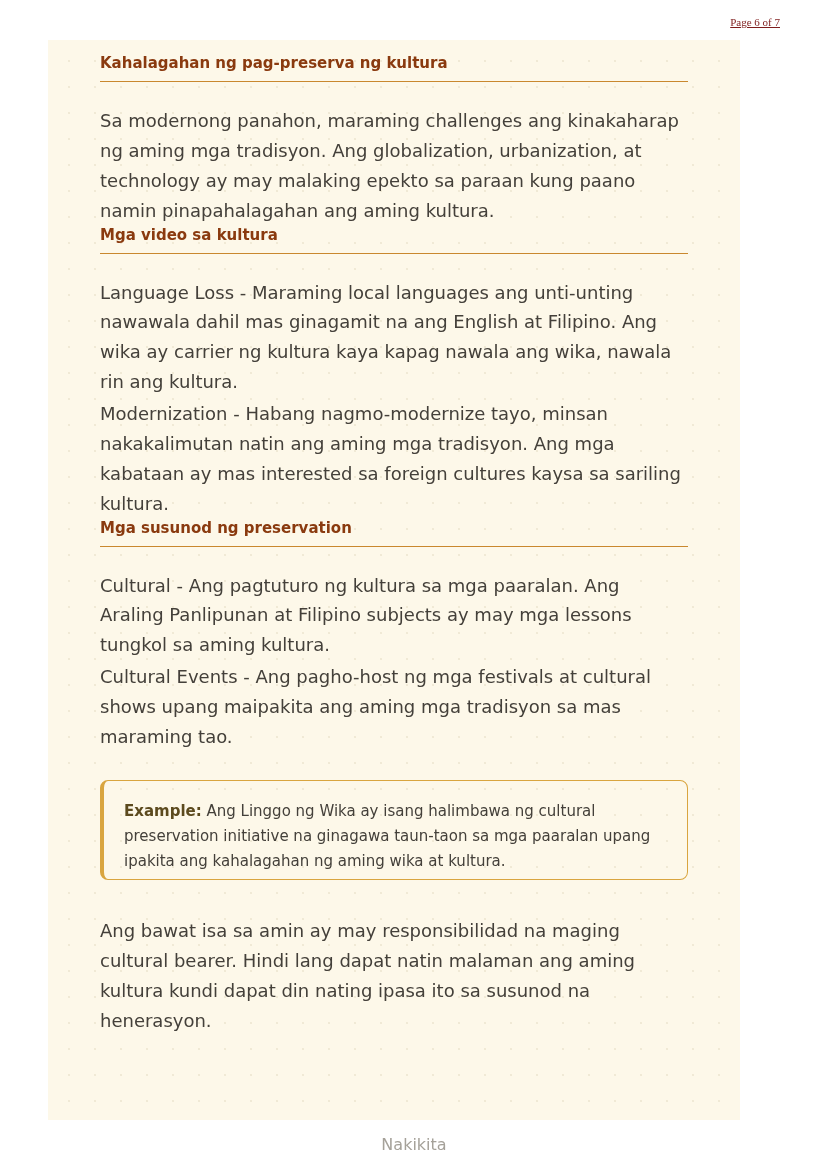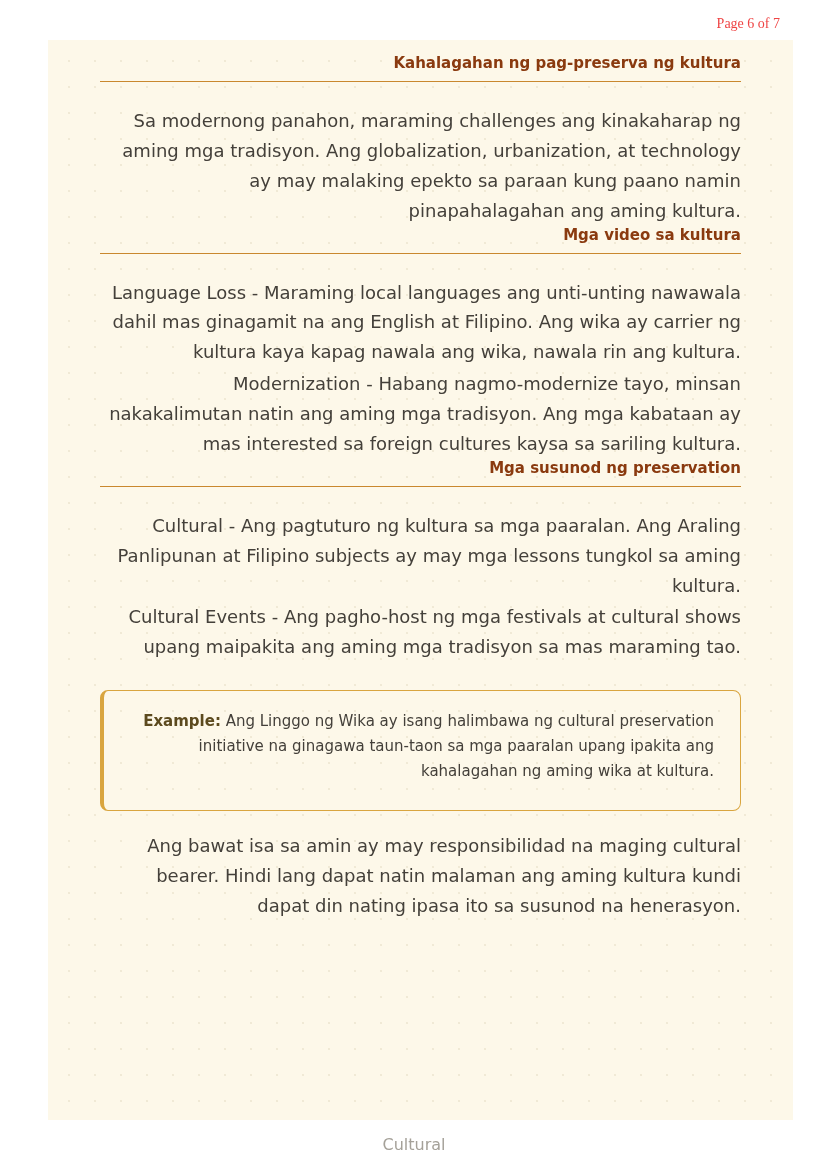--- a/index.html
+++ b/index.html
@@ -9,35 +9,35 @@
     height: 1171px;
     position: relative;
     font-family: "DejaVu Sans", "Liberation Sans", sans-serif;
     overflow: hidden;
   }
   .page-indicator {
     position: absolute;
     top: 16px;
     right: 48px;
     font-family: "Liberation Serif", "DejaVu Serif", serif;
-    font-size: 14px;
-    color: #ef4444;
+    font-size: 11px;
+    color: #7f1d1d;
+    text-decoration: underline;
   }
   .page {
     position: absolute;
     left: 48px;
     top: 40px;
-    width: 745px;
+    width: 692px;
     height: 1080px;
     background-color: #fdf8e9;
     background-image: radial-gradient(circle, rgba(130, 105, 45, 0.10) 1.1px, transparent 1.1px);
     background-size: 26px 26px;
     background-position: 8px 8px;
     padding: 14px 52px 0 52px;
-    text-align: right;
   }
   .section-heading {
     font-size: 15px;
     font-weight: bold;
     color: #8a3a0f;
     padding-bottom: 9px;
     border-bottom: 1.5px solid #c9882e;
     margin-top: 38px;
   }
   .section-heading:first-child { margin-top: 0; }
@@ -46,31 +46,31 @@
     line-height: 1.66;
     color: #44403a;
     margin-top: 24px;
   }
   .section .body-paragraph + .body-paragraph { margin-top: 2px; }
   .example-box {
     margin-top: 28px;
     border: 1.5px solid #d9a53f;
     border-left: 4px solid #d9a53f;
     border-radius: 8px;
-    padding: 18px 26px 26px 20px;
+    padding: 18px 26px 6px 20px;
     font-size: 15px;
     line-height: 1.66;
     color: #44403a;
   }
   .example-label {
     font-weight: bold;
     color: #5c4a1e;
   }
   .closing-paragraph {
-    margin-top: 20px;
+    margin-top: 36px;
   }
   .footer-brand {
     position: absolute;
     left: 0;
     right: 0;
     top: 1135px;
     text-align: center;
     font-size: 16px;
     color: #a5a199;
   }
@@ -100,13 +100,13 @@
   </div>
 
   <div class="example-box">
     <span class="example-label">Example:</span><span> Ang Linggo ng Wika ay isang halimbawa ng cultural preservation initiative na ginagawa taun-taon sa mga paaralan upang ipakita ang kahalagahan ng aming wika at kultura.</span>
   </div>
 
   <p class="body-paragraph closing-paragraph">Ang bawat isa sa amin ay may responsibilidad na maging cultural bearer. Hindi lang dapat natin malaman ang aming kultura kundi dapat din nating ipasa ito sa susunod na henerasyon.</p>
 
 </div>
 
-<div class="footer-brand">Cultural</div>
+<div class="footer-brand">Nakikita</div>
 
 </body></html>

